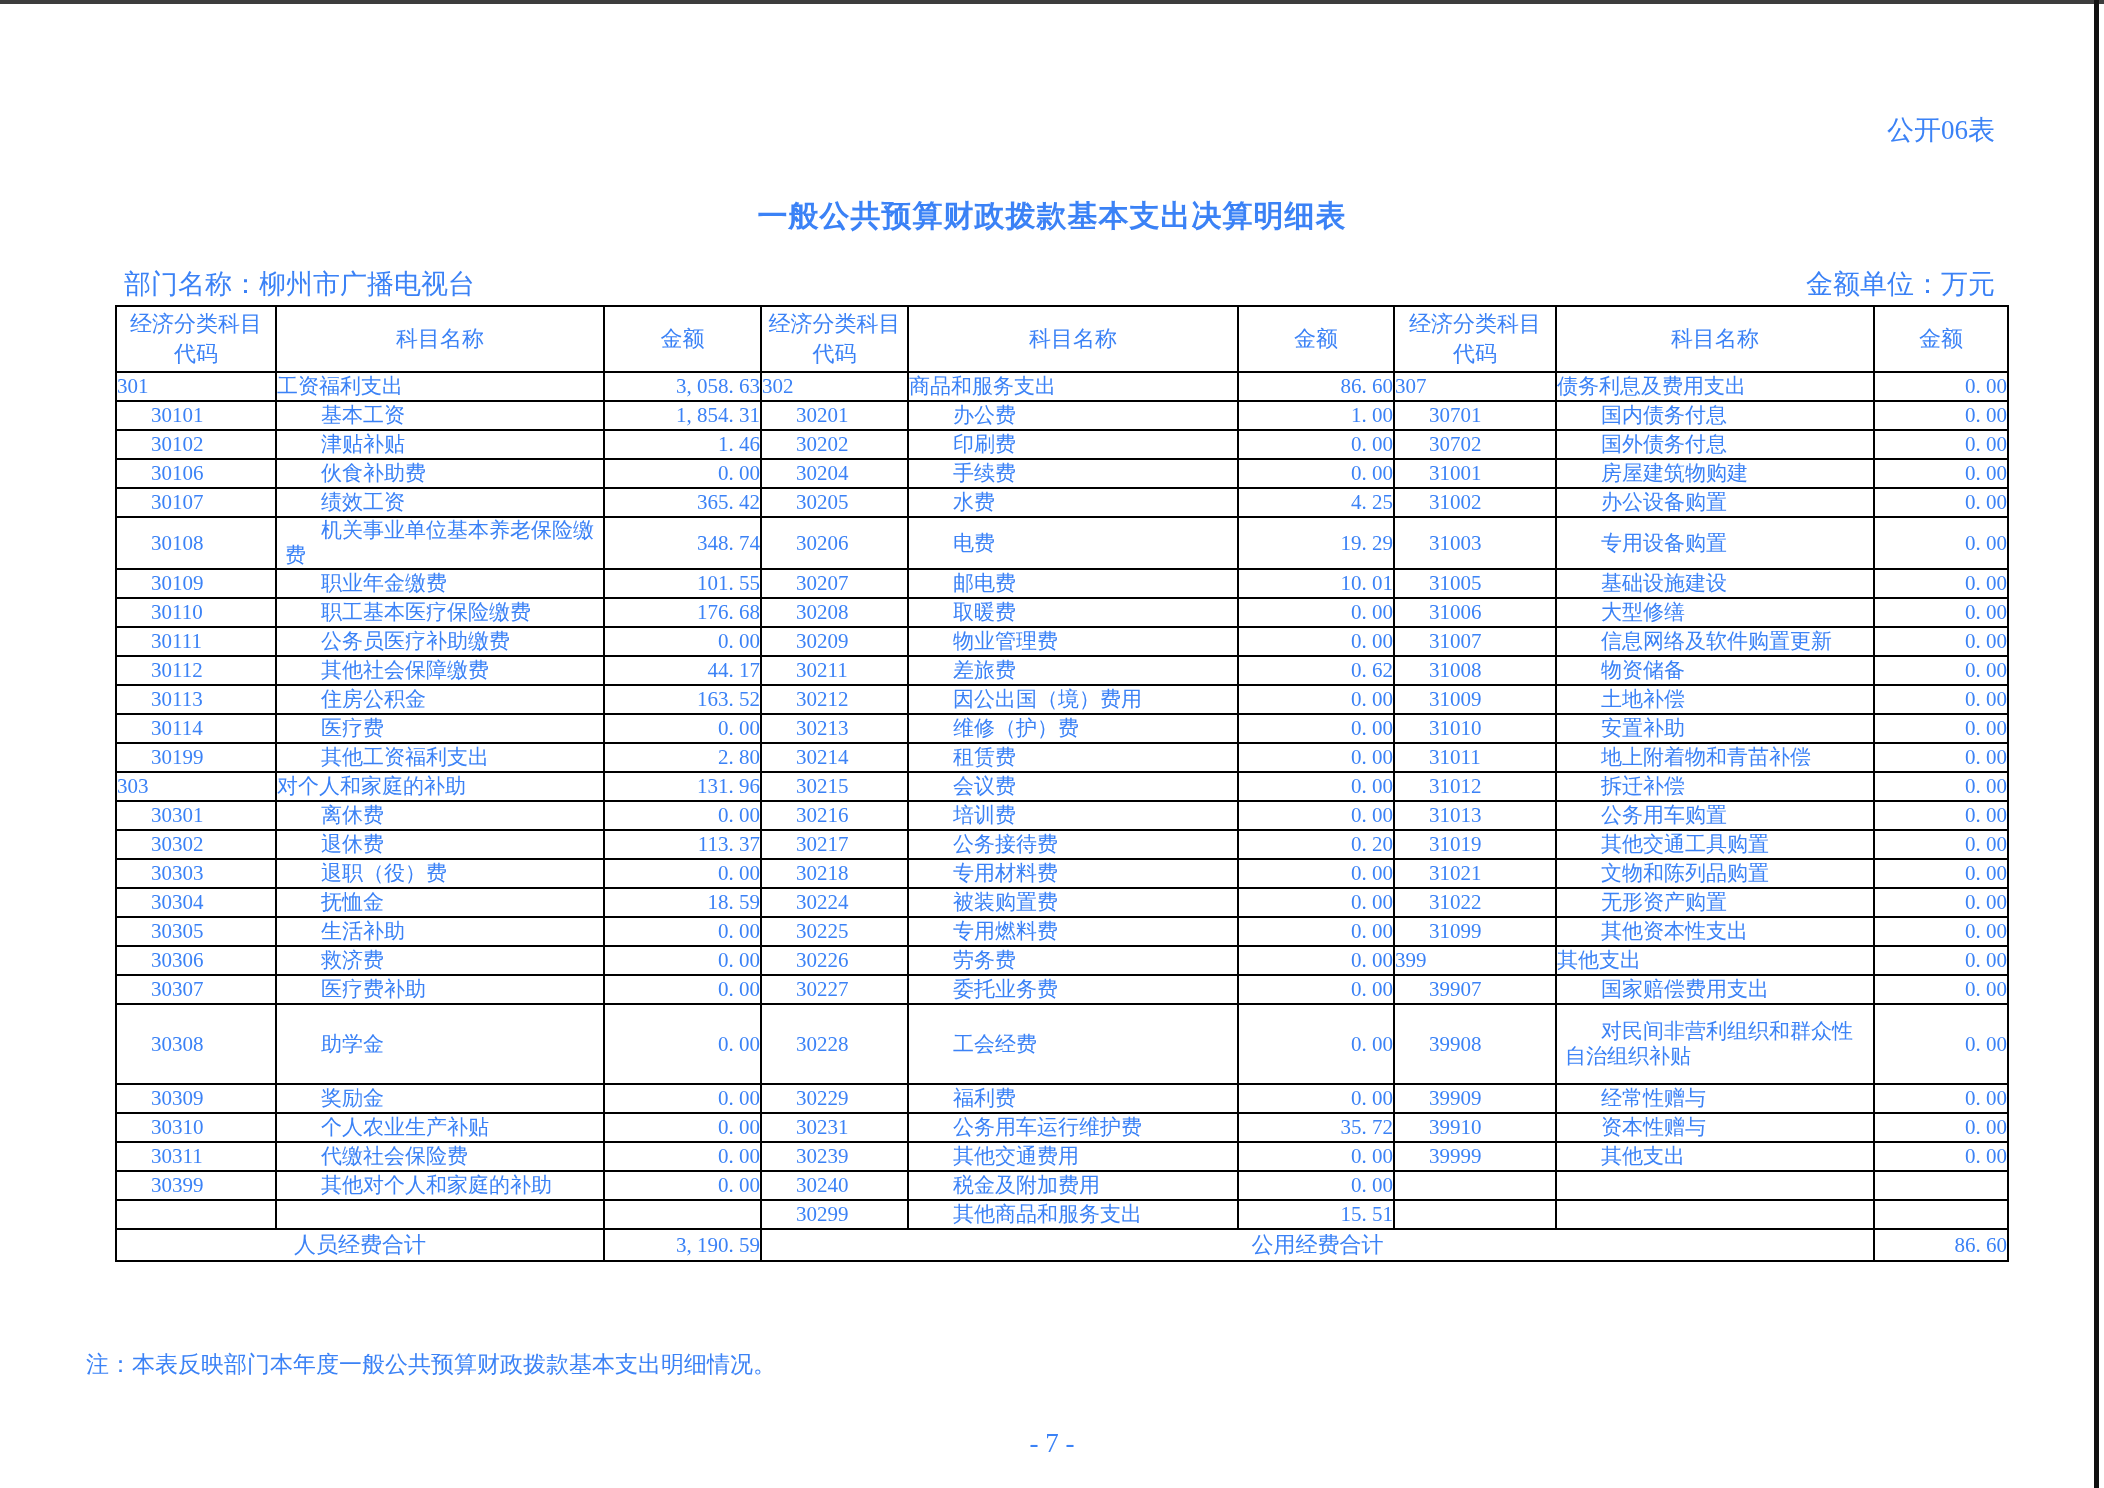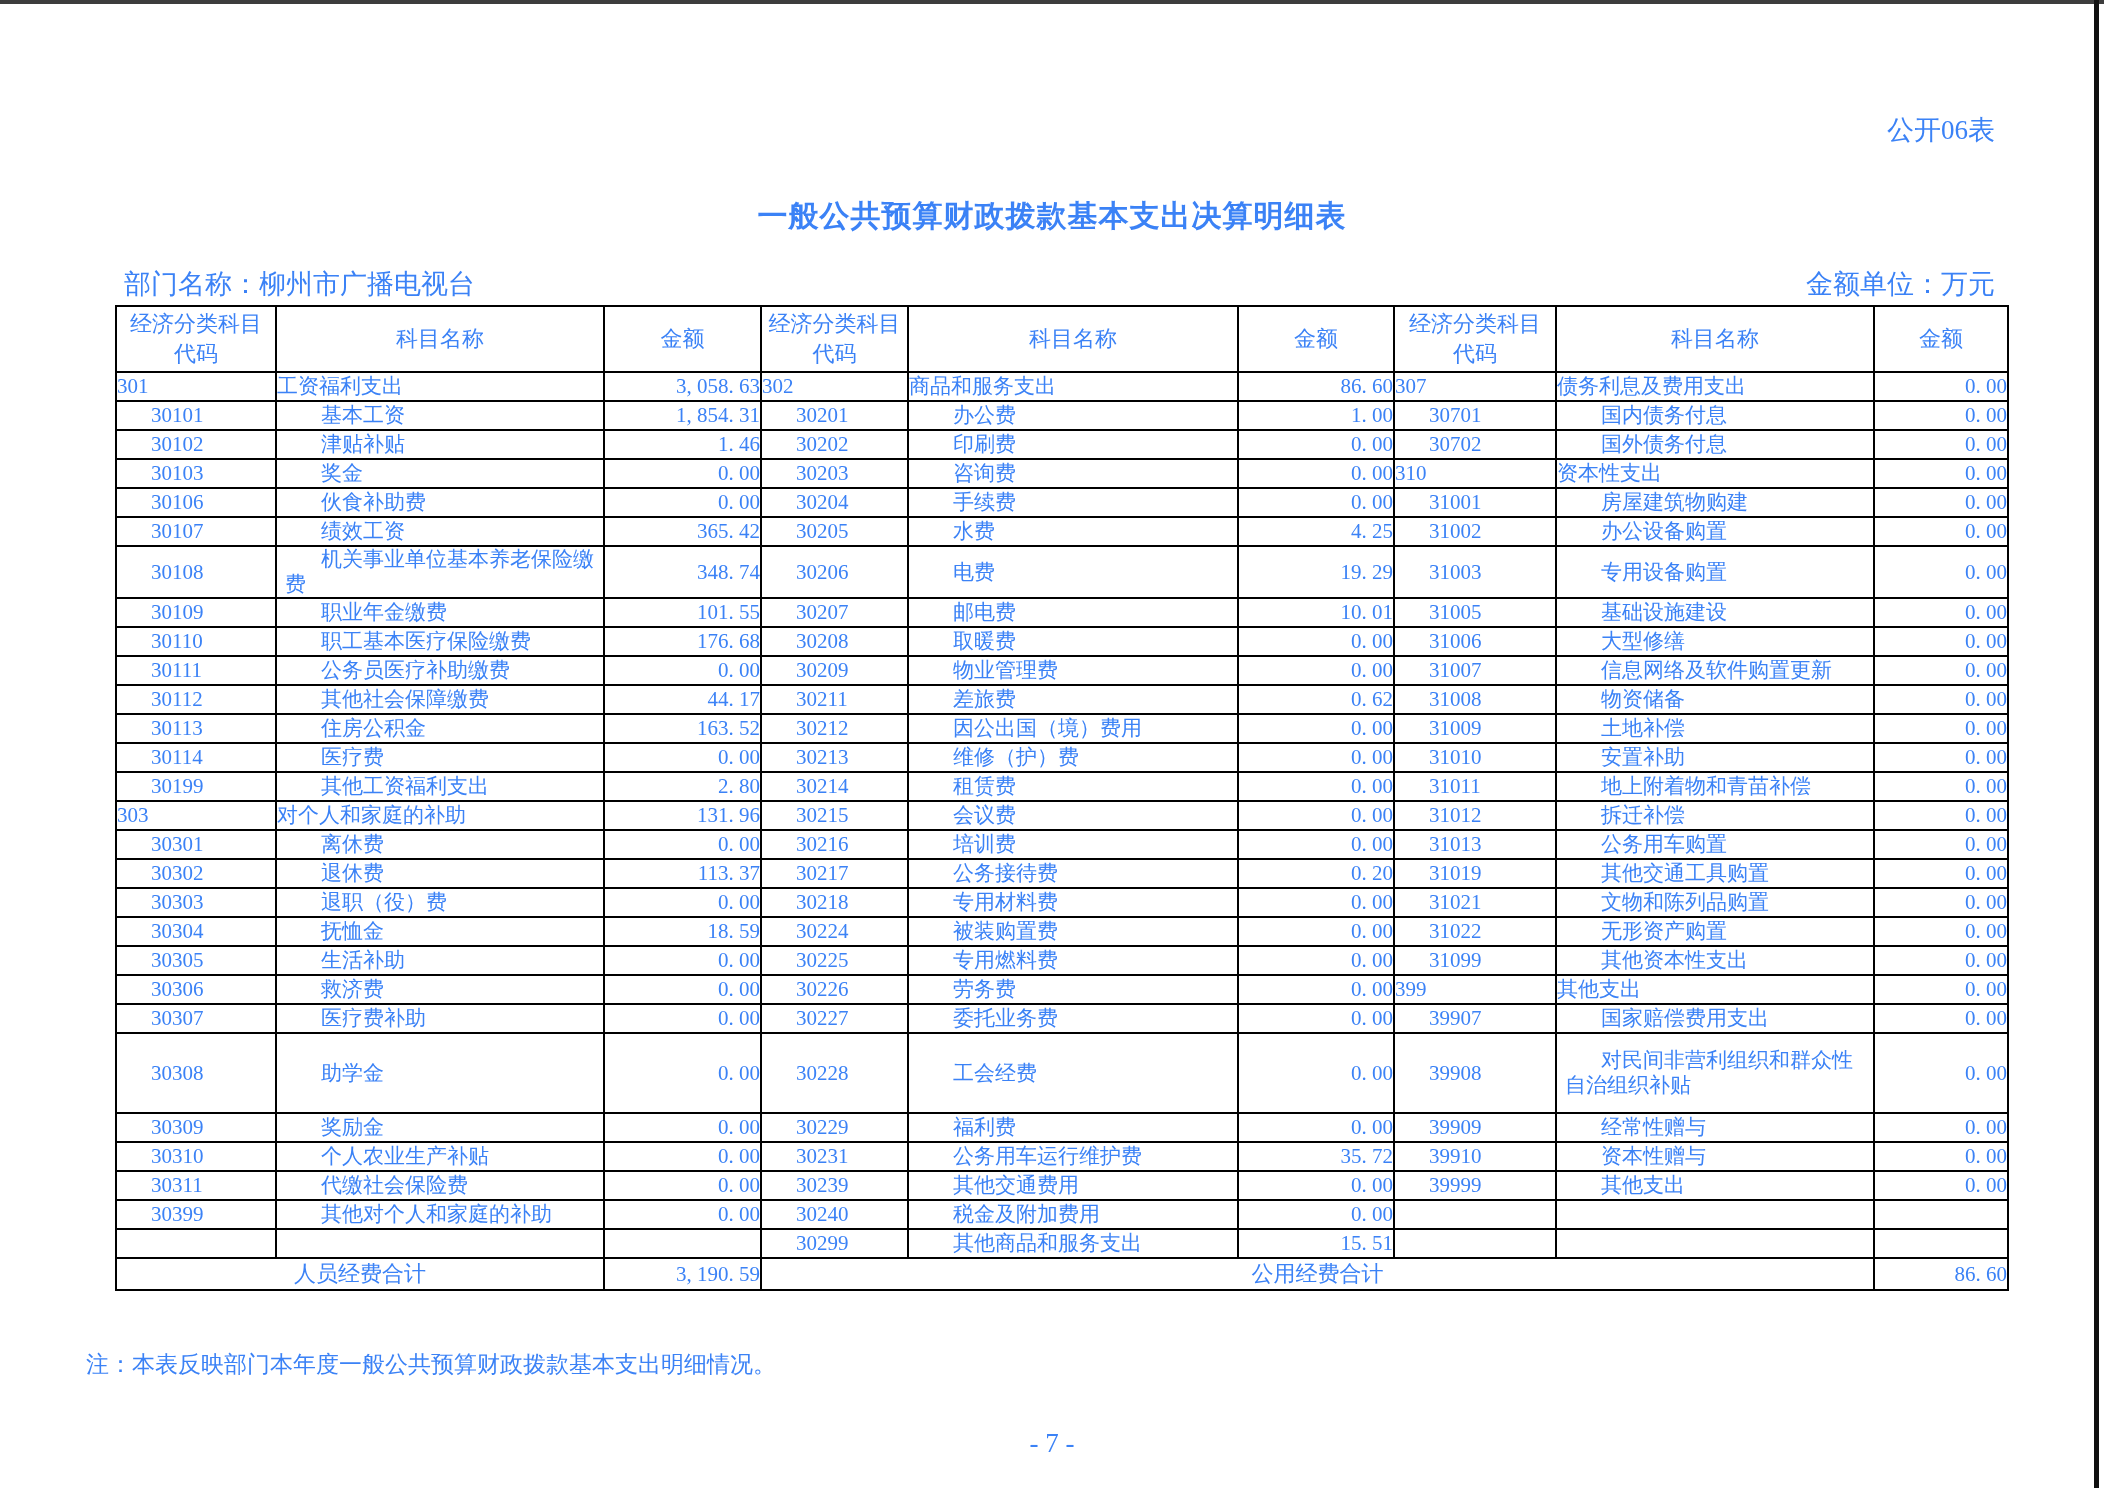--- a/index.html
+++ b/index.html
@@ -119,31 +119,20 @@
           <td class="name lvl2">津贴补贴</td>
           <td class="amt">1. 46</td>
           <td class="code lvl2">30202</td>
           <td class="name lvl2">印刷费</td>
           <td class="amt">0. 00</td>
           <td class="code lvl2">30702</td>
           <td class="name lvl2">国外债务付息</td>
           <td class="amt">0. 00</td>
         </tr>
         <tr>
-          <td class="code lvl2">30103</td>
-          <td class="name lvl2">奖金</td>
-          <td class="amt">0. 00</td>
-          <td class="code lvl2">30203</td>
-          <td class="name lvl2">咨询费</td>
-          <td class="amt">0. 00</td>
-          <td class="code">310</td>
-          <td class="name">资本性支出</td>
-          <td class="amt">0. 00</td>
-        </tr>
-        <tr>
           <td class="code lvl2">30106</td>
           <td class="name lvl2">伙食补助费</td>
           <td class="amt">0. 00</td>
           <td class="code lvl2">30204</td>
           <td class="name lvl2">手续费</td>
           <td class="amt">0. 00</td>
           <td class="code lvl2">31001</td>
           <td class="name lvl2">房屋建筑物购建</td>
           <td class="amt">0. 00</td>
         </tr>

